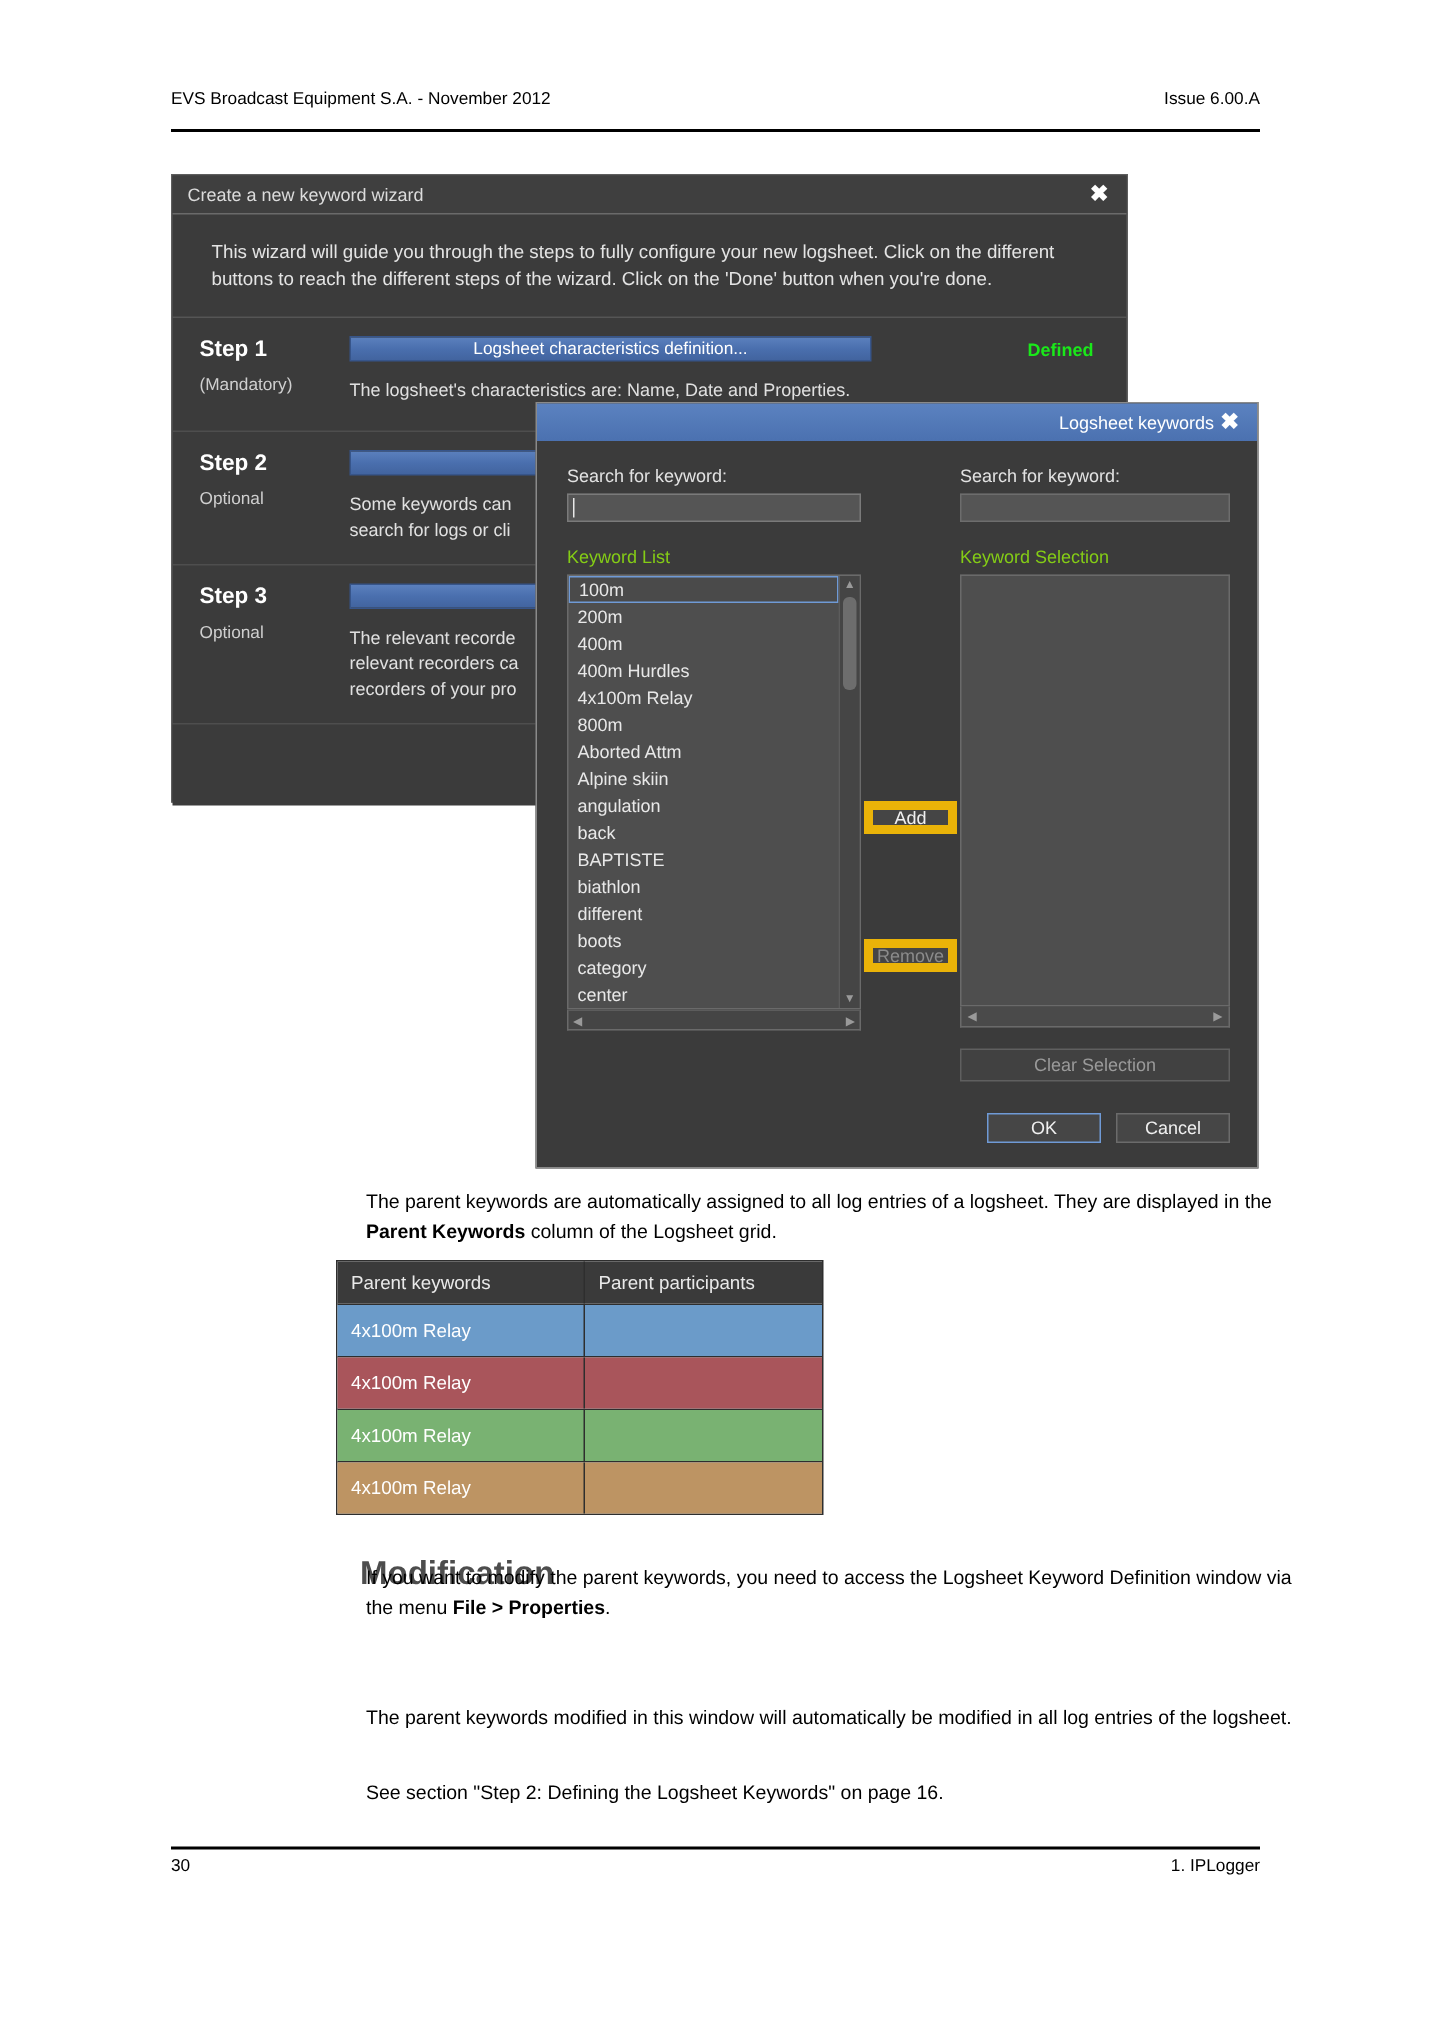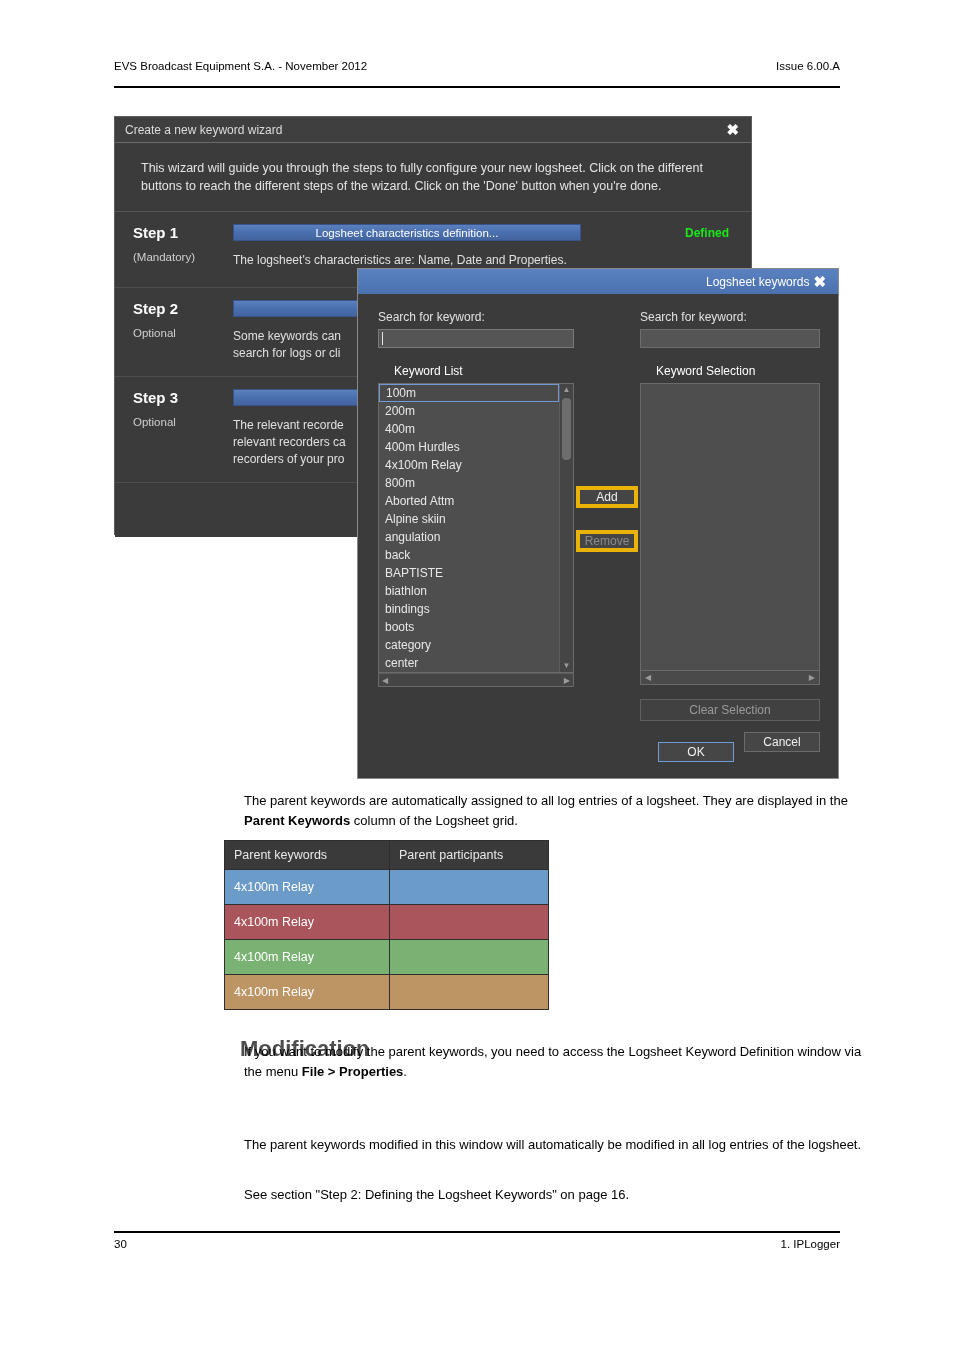--- a/index.html
+++ b/index.html
@@ -136,21 +136,21 @@
   .kw-search.focused { border-color: #7a7a7a; }
   .caret {
     display: inline-block;
     width: 1px; height: 13px; background: #e8e8e8;
   }
   .kw-search-input {
     background: transparent; border: none; outline: none;
     color: #f0f0f0; font-size: 12px; width: 100%;
     font-family: "Liberation Sans", sans-serif;
   }
-  .kw-sublabel { font-size: 12px; color: #ffffff; margin: 16px 0 5px 16px; }
+  .kw-sublabel { font-size: 12px; color: #84cc16; margin: 16px 0 5px 0; }
 
   .listbox-wrap {
     display: flex;
     background: #4e4e4e;
     border: 1px solid #6a6a6a;
     width: 196px;
   }
   .listbox {
     flex: 1;
     height: 288px;
@@ -214,25 +214,26 @@
     border: 1px solid #6a6a6a;
     border-top: none;
     display: flex; align-items: center; justify-content: space-between;
     padding: 0 4px;
     cursor: pointer;
   }
 
   .mid-btn {
     width: 62px; height: 22px;
     background: #454545;
-    border: 4px solid #eab308;
+    border: 6px solid #eab308;
     color: #f0f0f0;
     font-size: 12px;
     display: flex; align-items: center; justify-content: center;
     cursor: pointer;
+    margin-top: 48px;
   }
   .mid-btn.disabled { color: #8b8b8b; }
 
   .clear-btn {
     width: 180px; height: 22px;
     background: #414141;
     border: 1px solid #5f5f5f;
     color: #9a9a9a;
     font-size: 12px;
     display: flex; align-items: center; justify-content: center;
@@ -247,21 +248,21 @@
   }
   .act-btn {
     width: 76px; height: 20px;
     background: #464646;
     border: 1px solid #6b6b6b;
     color: #f0f0f0;
     font-size: 12px;
     display: flex; align-items: center; justify-content: center;
     cursor: pointer;
   }
-  .act-btn.primary { border-color: #6f9ad6; margin-top: 10px; }
+  .act-btn.primary { border-color: #6f9ad6; }
 
   
   .prose {
     position: absolute;
     left: 224px; width: 618px;
     font-size: 13px;
     line-height: 1.55;
     color: #000;
     margin-left: 20px;
   }
@@ -375,21 +376,21 @@
             <div class="list-item">400m</div>
             <div class="list-item">400m Hurdles</div>
             <div class="list-item">4x100m Relay</div>
             <div class="list-item">800m</div>
             <div class="list-item">Aborted Attm</div>
             <div class="list-item">Alpine skiin</div>
             <div class="list-item">angulation</div>
             <div class="list-item">back</div>
             <div class="list-item">BAPTISTE</div>
             <div class="list-item">biathlon</div>
-            <div class="list-item">bindings</div>
+            <div class="list-item">different</div>
             <div class="list-item">boots</div>
             <div class="list-item">category</div>
             <div class="list-item">center</div>
           </div>
         <div class="vscroll">
           <span class="arrow-up">▲</span>
           <span class="vtrack">
               <span class="vthumb"></span>
             </span>
           <span class="arrow-dn">▼</span>

